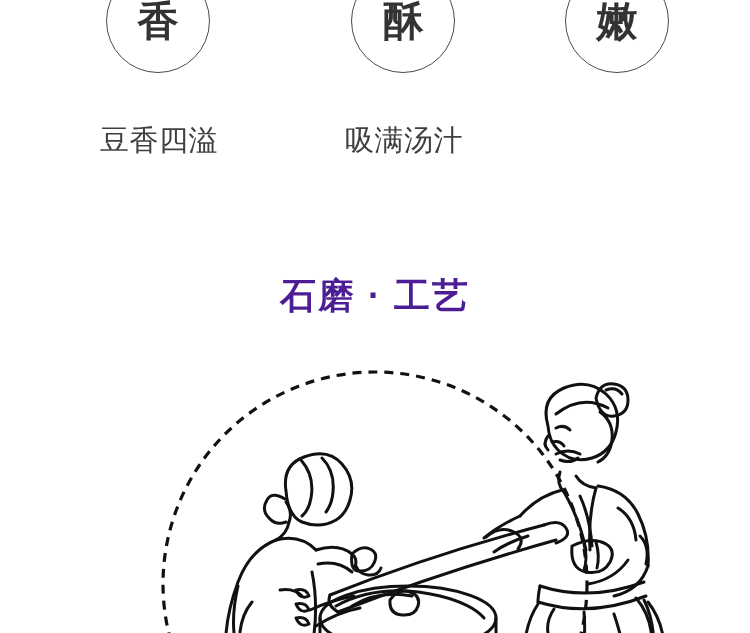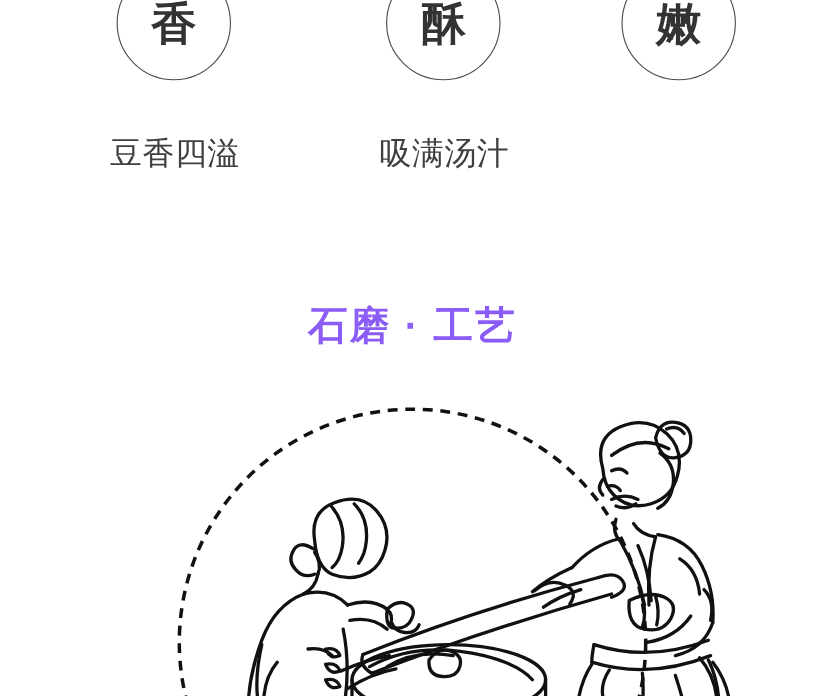--- a/index.html
+++ b/index.html
@@ -78,21 +78,21 @@
   
   .section-heading {
     position: absolute;
     top: 271px;
     left: 0;
     width: 750px;
     text-align: center;
     font-size: 36px;
     line-height: 50px;
     font-weight: bold;
-    color: #8b5cf6;
+    color: #4c1d95;
     letter-spacing: 2px;
   }
 
   
   .illustration {
     position: absolute;
     top: 350px;
     left: 0;
     width: 750px;
     height: 283px;

